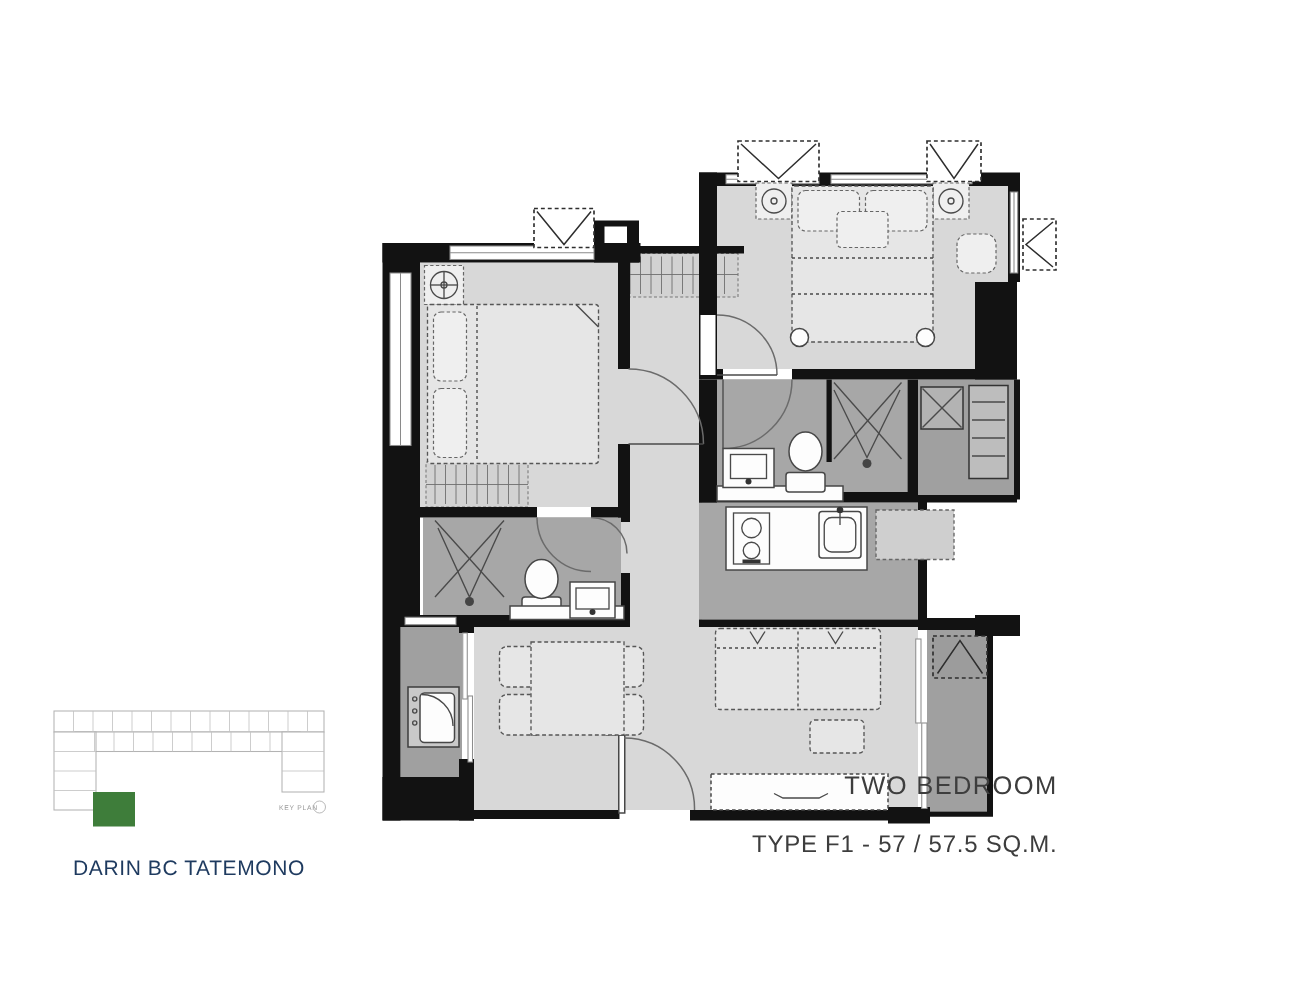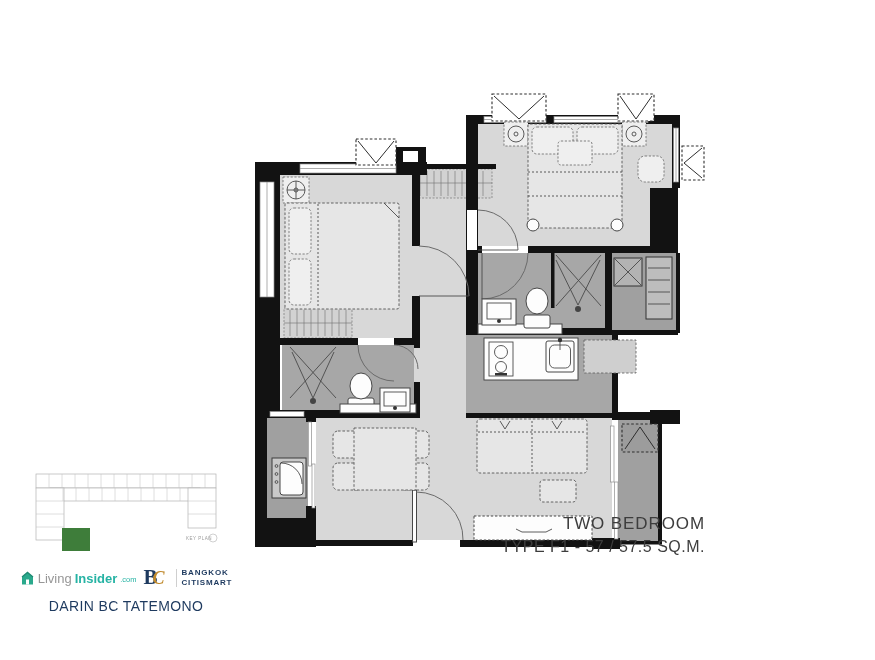--- a/index.html
+++ b/index.html
@@ -21,21 +21,21 @@
   .arc{stroke:#6b6b6b;fill:none;stroke-width:1;}
   .acbox{fill:#ffffff;stroke:#2e2e2e;stroke-width:1.1;stroke-dasharray:2.6 2;}
   .actri{fill:none;stroke:#2e2e2e;stroke-width:1;}
   .win{fill:#ffffff;stroke:#8d8d8d;stroke-width:.7;}
   .kp{fill:#ffffff;stroke:#b3b3b3;stroke-width:.7;}
   .kpc{fill:none;stroke:#c2c2c2;stroke-width:.55;}
 
   .plan-label{position:absolute;right:30px;top:513px;text-align:right;
               color:var(--label_text);line-height:1.25;}
   .plan-label .l1{font-size:17px;letter-spacing:.9px;}
-  .plan-label .l2{font-size:16px;letter-spacing:.5px;margin-top:3px;}
+  .plan-label .l2{font-size:16px;letter-spacing:.5px;margin-top:20px;}
 
   .footer{position:absolute;left:22px;top:564px;width:208px;text-align:center;}
   .logo-row{display:flex;align-items:center;justify-content:center;gap:7px;height:28px;}
   .li-wrap{display:flex;align-items:center;gap:3px;}
   .li-living{color:var(--logo_gray);font-size:13px;}
   .li-insider{color:var(--teal);font-size:13px;font-weight:bold;}
   .li-tld{color:var(--teal);font-size:7.5px;align-self:flex-end;margin-bottom:2px;}
   .bc-wrap{display:flex;align-items:center;gap:5px;}
   .bc-mark{position:relative;width:27px;height:22px;font-family:"Liberation Serif",serif;}
   .bc-b{position:absolute;left:0;top:-2px;color:var(--navy);font-size:21px;font-weight:bold;}
@@ -411,39 +411,16 @@
       <circle cx="213" cy="538" r="4" fill="none" stroke="#b0b0b0" stroke-width=".6"></circle>
     </g>
   </svg>
 
   <div class="plan-label">
     <div class="l1">TWO BEDROOM</div>
     <div class="l2">TYPE F1 - 57 / 57.5 SQ.M.</div>
   </div>
 
   <div class="footer">
-    <div class="logo-row">
-      <div class="li-wrap">
-        <svg width="15" height="15" viewBox="0 0 15 15">
-          <path d="M2 6 L7.5 1.5 L13 6 L13 13.5 L2 13.5 Z" fill="#2aa98c"></path>
-          <path d="M2 6 L7.5 1.5 L13 6" fill="none" stroke="#1e8a72" stroke-width="1.4"></path>
-          <rect x="6" y="8.5" width="3" height="5" fill="#ffffff"></rect>
-        </svg>
-        <span class="li-living">Living</span>
-          <span class="li-insider">Insider</span>
-          <span class="li-tld">.com</span>
-      </div>
-      <div class="bc-wrap">
-        <div class="bc-mark">
-          <span class="bc-b">B</span>
-          <span class="bc-c">C</span>
-        </div>
-        <div class="bc-divider"></div>
-        <div class="bc-text">
-          <div>BANGKOK</div>
-          <div>CITISMART</div>
-        </div>
-      </div>
-    </div>
     <div class="agent-name">DARIN BC TATEMONO</div>
   </div>
 
 </div>
 
 </body></html>

